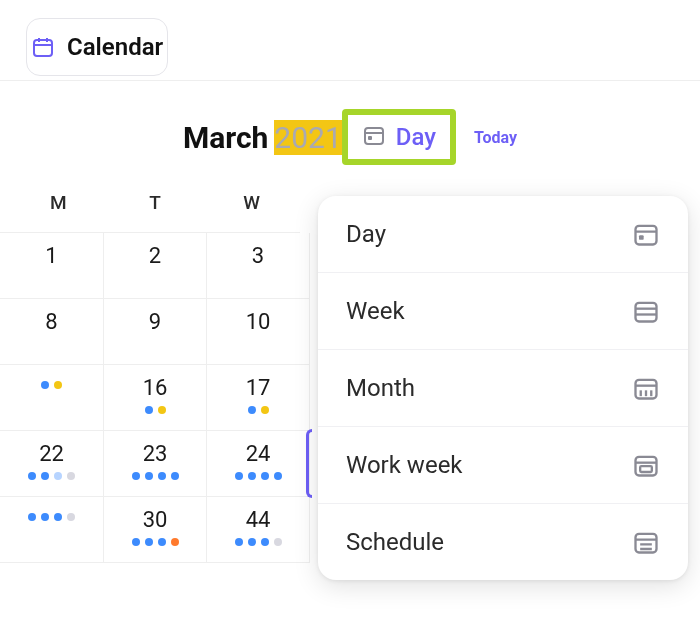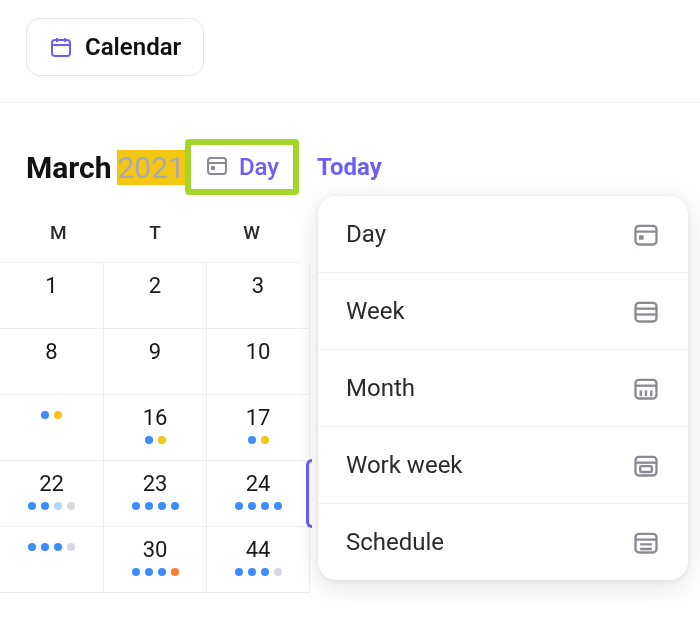--- a/index.html
+++ b/index.html
@@ -10,55 +10,55 @@
       height: 628px;
       overflow: hidden;
       position: relative;
     }
     .top-pill {
       display: inline-flex;
       align-items: center;
       gap: 12px;
       border: 1px solid #e5e5ea;
       border-radius: 14px;
-      padding: 14px 22px;
+      padding: 14px 4px;
       margin: 18px 0 0 26px;
     }
     .top-pill .label {
       font-size: 24px;
       font-weight: 600;
       color: #111;
     }
     .cal-icon-sm svg { width: 24px; height: 24px; display:block; }
     .header-row {
       display: flex;
       align-items: center;
-      justify-content: flex-start;
-      padding: 36px 26px 18px 26px;
+      justify-content: center;
+      padding: 28px 26px 18px 26px;
       border-top: 1px solid #eee;
-      margin-top: 26px;
+      margin-top: 4px;
     }
     .month-year { font-size: 30px; }
     .month-year .m { font-weight: 700; color: #111; }
     .month-year .y { font-weight: 400; color: #a9a9b2; margin-left: 6px; }
     .header-right { display: flex; align-items: center; gap: 18px; }
     .view-btn {
       display: inline-flex;
       align-items: center;
       gap: 10px;
       padding: 8px 14px;
       border: 6px solid #a6d52a;
       border-radius: 4px;
       cursor: pointer;
     }
     .view-btn .view-label { color: #6d5ff6; font-size: 24px; font-weight: 500; }
     .view-btn svg { width: 24px; height: 24px; }
     .today-btn {
       color: #6d5ff6;
-      font-size: 24px;
+      font-size: 16px;
       font-weight: 700;
       cursor: pointer;
     }
     .weekday-row {
       display: grid;
       grid-template-columns: repeat(3, 1fr);
       width: 300px;
       padding: 0 0 10px 10px;
       border-bottom: 1px solid #eee;
     }

